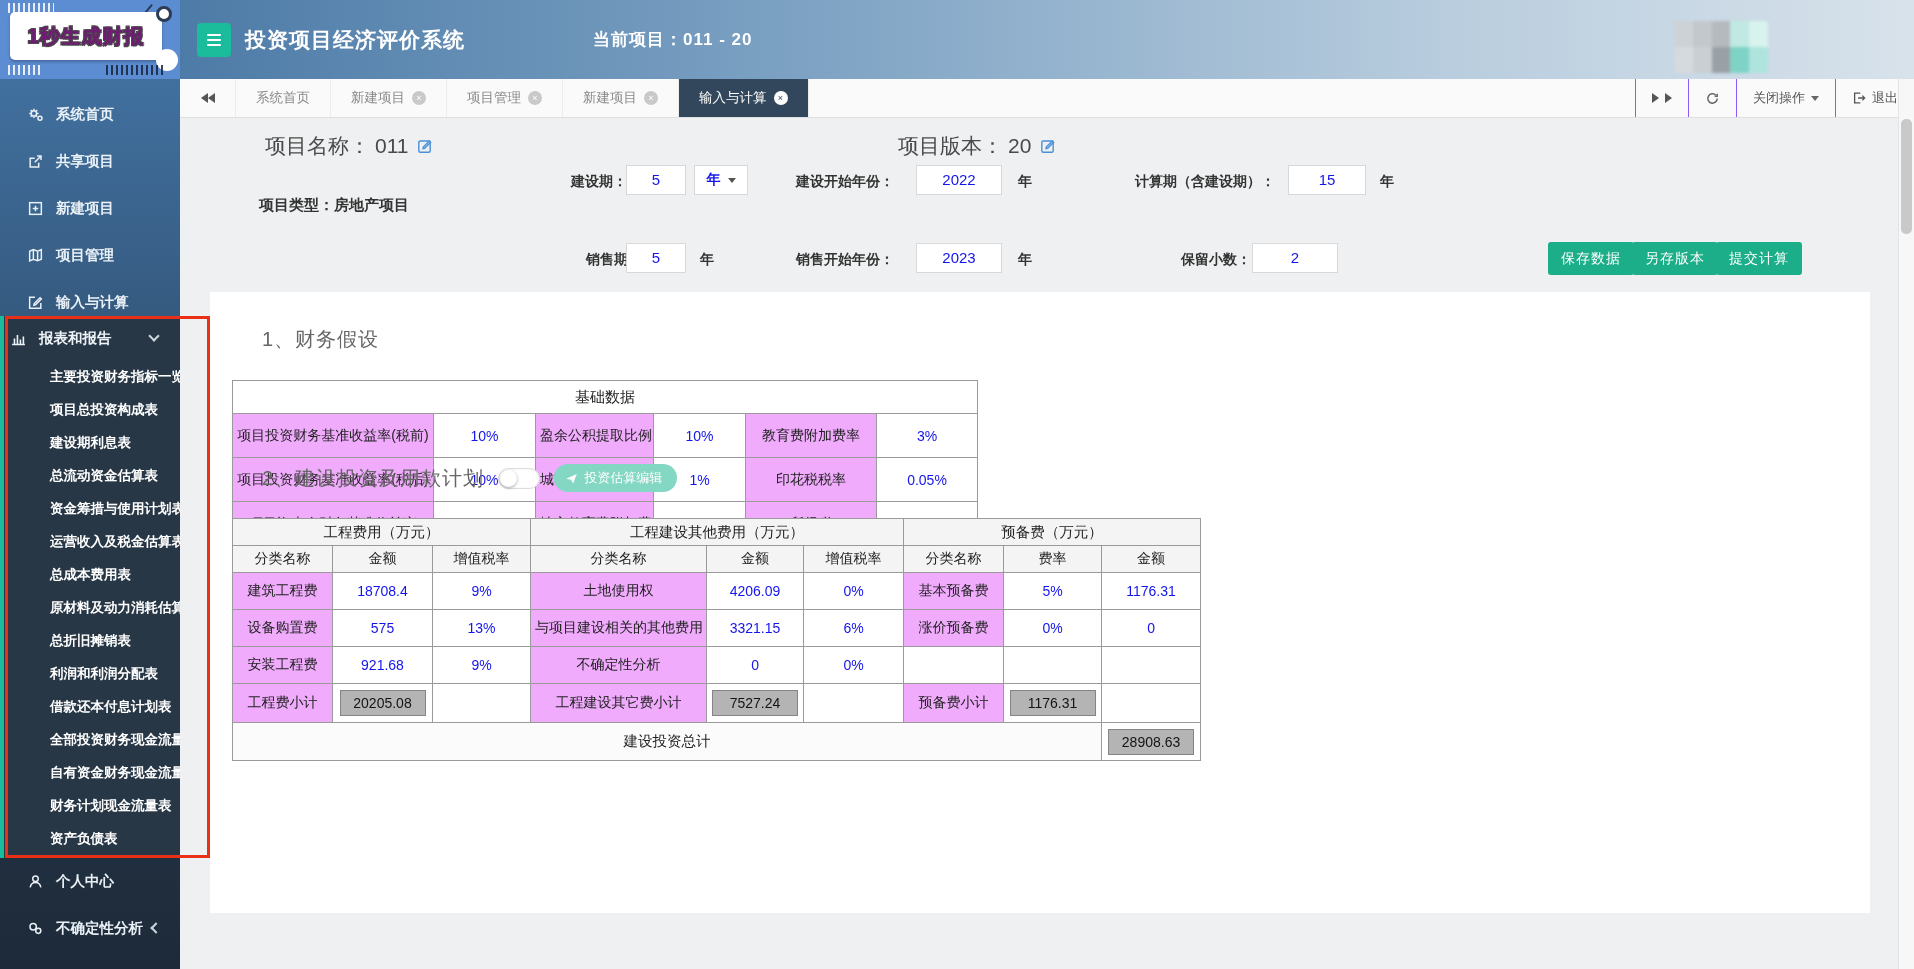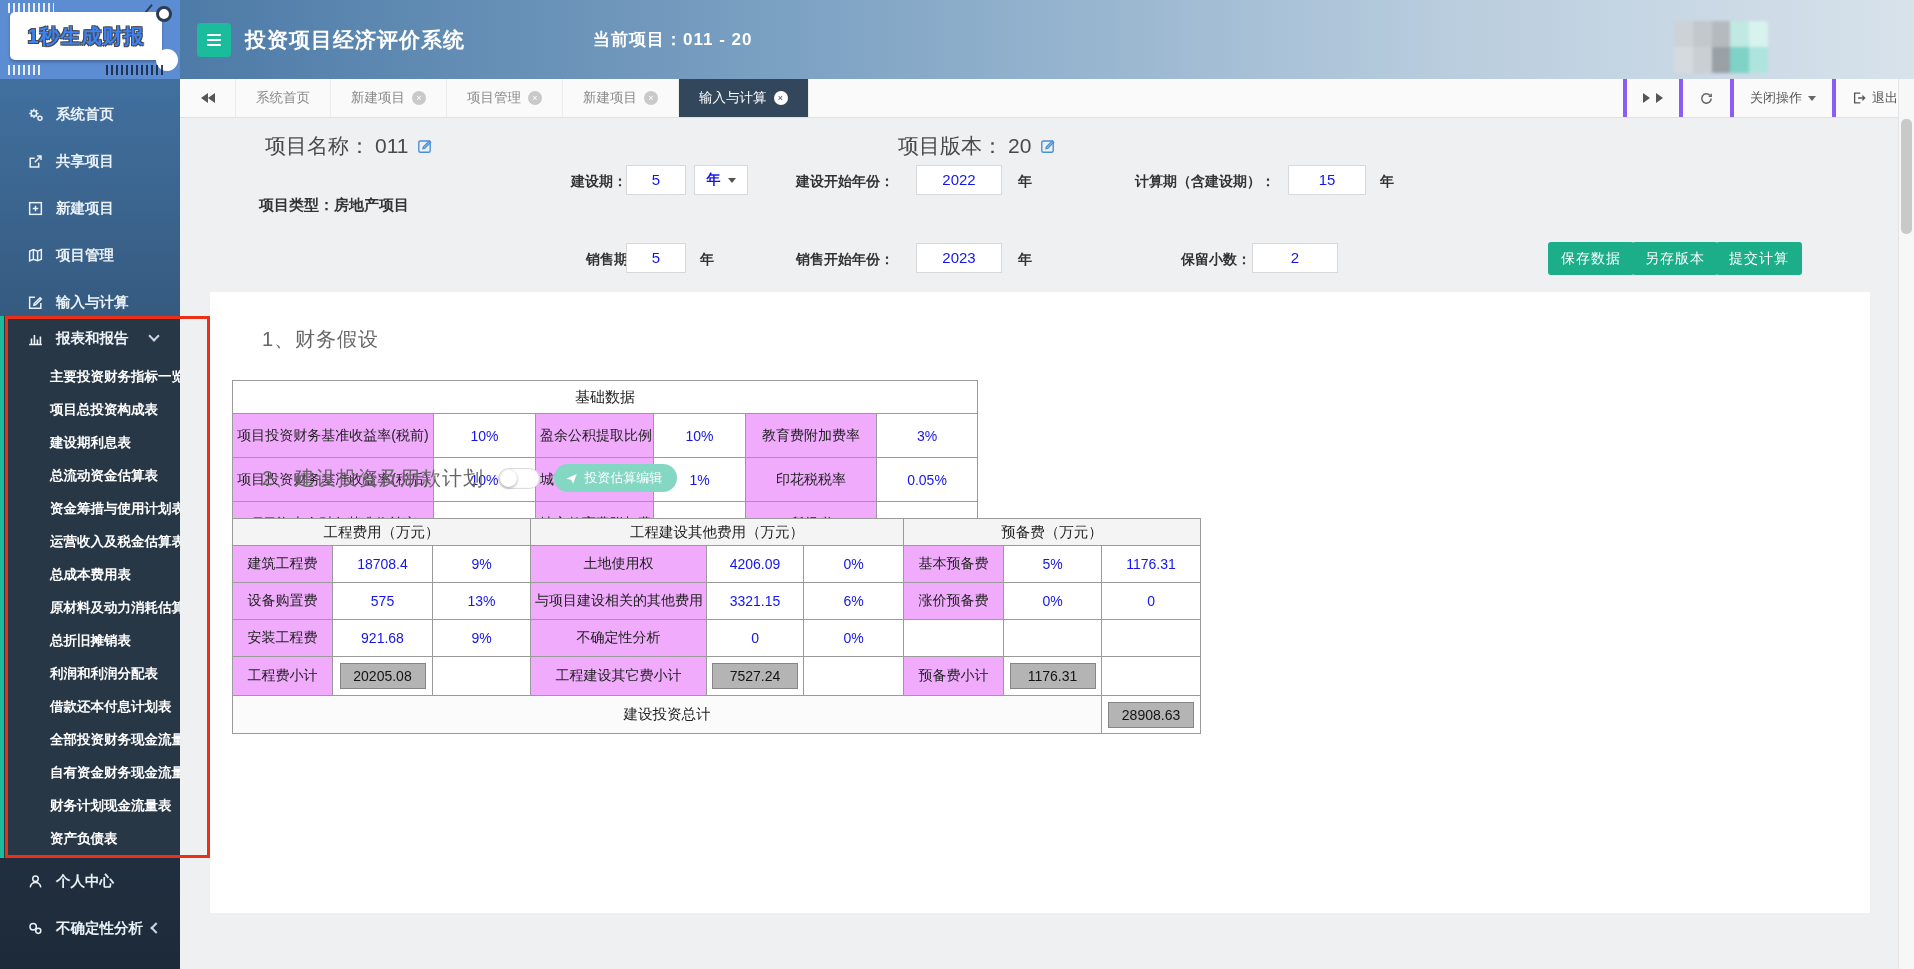--- a/index.html
+++ b/index.html
@@ -4,21 +4,21 @@
 <style>
   * { margin:0; padding:0; box-sizing:border-box; }
   html,body { width:1914px; height:969px; overflow:hidden; background:#eef0f1;
               font-family:"Liberation Sans","DejaVu Sans",sans-serif; }
   .app { position:relative; width:1914px; height:969px; }
 
   
   .logo { position:absolute; left:0; top:0; width:180px; height:79px; background:#5c8cd2; overflow:hidden; }
   .logo-card { position:absolute; left:10px; top:12px; width:152px; height:48px; background:#fff;
                border-radius:5px; box-shadow:0 2px 3px rgba(0,0,0,.25); display:flex; align-items:center; justify-content:center; }
-  .logo-card span { color:#3b82f6; font-size:20px; font-weight:900; letter-spacing:1px; white-space:nowrap;
+  .logo-card span { color:#701a75; font-size:20px; font-weight:900; letter-spacing:1px; white-space:nowrap;
                text-shadow:1px 1px 0 #4a4a4a,-1px 1px 0 #4a4a4a,1px -1px 0 #4a4a4a,-1px -1px 0 #4a4a4a; }
   .logo-dots { position:absolute; width:46px; height:10px;
                background-image:repeating-linear-gradient(90deg,#fff 0 2px,transparent 2px 5px); opacity:.85; }
   .d1 { left:8px; top:3px; } .d2 { left:8px; bottom:4px; width:34px; }
   .d3 { right:14px; bottom:4px; width:60px; background-image:repeating-linear-gradient(90deg,#16233a 0 2px,transparent 2px 5px); }
   .logo-circle { position:absolute; right:8px; top:6px; width:16px; height:16px; border-radius:50%;
                background:#fff; border:3px solid #2c3c55; }
   .logo-circle2 { position:absolute; right:2px; bottom:8px; width:22px; height:22px; border-radius:50%; background:#fff; }
   .logo-line { position:absolute; right:34px; top:2px; width:2px; height:22px; background:#2c3c55; transform:rotate(40deg); }
 
@@ -37,21 +37,21 @@
 
   
   .sidebar { position:absolute; left:0; top:79px; width:180px; height:890px;
              background:linear-gradient(180deg,#41709f 0%,#35597e 28%,#27394c 62%,#1d2a39 100%); }
   .side-item { height:47px; display:flex; align-items:center; padding-left:27px; cursor:pointer; color:#e9f0f6;
                font-size:14.5px; font-weight:bold; }
   .side-item svg { margin-right:12px; flex:0 0 auto; }
   .side-pad { height:12px; }
   .menu-group { position:absolute; left:0; top:237px; width:180px; height:542px; background:#273746;
                 border-left:4px solid #1bbc9b; }
-  .group-head { height:44px; display:flex; align-items:center; padding-left:23px; color:#eef3f7;
+  .group-head { height:44px; display:flex; align-items:center; padding-left:6px; color:#eef3f7;
                 font-size:14.5px; font-weight:bold; cursor:pointer; position:relative; }
   .group-head svg { margin-right:12px; }
   .chev { width:8px; height:8px; border-right:2px solid #cdd7de; border-bottom:2px solid #cdd7de; display:inline-block; }
   .chev-down { transform:rotate(45deg); position:absolute; right:22px; top:16px; }
   .chev-left { transform:rotate(135deg); position:absolute; right:20px; top:19px; }
   .sub-item { height:33px; line-height:33px; padding-left:46px; color:#fff; font-size:13.5px; font-weight:bold;
               cursor:pointer; white-space:nowrap; }
   .bottom-items { position:absolute; left:0; top:779px; width:180px; }
   .annotation-red { position:absolute; left:5px; top:316px; width:205px; height:542px;
                     border:3px solid #ea3117; z-index:50; pointer-events:none; }
@@ -64,21 +64,21 @@
   .tri-l,.tri-r { display:inline-block; width:0; height:0; border-top:5px solid transparent; border-bottom:5px solid transparent; }
   .tri-l { border-right:7px solid #555; } .tri-r { border-left:7px solid #555; }
   .tab { display:flex; align-items:center; gap:7px; padding:0 20px; font-size:13.5px; color:#8a8a8a;
          border-right:1px solid #ececec; cursor:pointer; white-space:nowrap; }
   .tab.active { background:#33475c; color:#fff; }
   .x { width:14px; height:14px; border-radius:50%; background:#c9c9c9; color:#fff; font-size:9px; line-height:14px;
        text-align:center; cursor:pointer; }
   .tab.active .x { background:#fff; color:#33475c; }
   .tab-right { margin-left:auto; display:flex; align-items:stretch; }
   .tbtn { display:flex; align-items:center; gap:6px; padding:0 16px; font-size:13px; color:#555;
-          border-left:4px solid #8b5cf6; cursor:pointer; }
+          border-left:1px solid #8b5cf6; cursor:pointer; }
   .caret { width:0; height:0; border-left:4px solid transparent; border-right:4px solid transparent; border-top:5px solid #666; }
 
   
   .content { position:absolute; left:0; top:39px; width:1734px; height:851px; background:#eef0f1; overflow:hidden; }
   .abs { position:absolute; }
   .big-label { font-size:21px; color:#4a4a4a; display:flex; align-items:center; gap:9px; }
   .edit-ic { cursor:pointer; display:inline-flex; }
   .flabel { font-size:14px; font-weight:bold; color:#333; }
   .ptype { font-size:15px; font-weight:bold; color:#333; }
   .inp { height:30px; background:#fff; border:1px solid #d8d8d8; color:#1414ee; font-size:15px;
@@ -407,20 +407,31 @@
               <col style="width:100px">
               <col style="width:98px">
               <col style="width:99px">
             </colgroup>
           <tbody>
               <tr class="ghd">
             <td colspan="3">工程费用（万元）</td>
             <td colspan="3">工程建设其他费用（万元）</td>
             <td colspan="3">预备费（万元）</td>
           </tr>
+          <tr class="chd">
+            <td>分类名称</td>
+            <td>金额</td>
+            <td>增值税率</td>
+            <td>分类名称</td>
+            <td>金额</td>
+            <td>增值税率</td>
+            <td>分类名称</td>
+            <td>费率</td>
+            <td>金额</td>
+          </tr>
           <tr>
             <td class="lbl">建筑工程费</td>
             <td class="val">18708.4</td>
             <td class="val">9%</td>
             <td class="lbl">土地使用权</td>
             <td class="val">4206.09</td>
             <td class="val">0%</td>
             <td class="lbl">基本预备费</td>
             <td class="val">5%</td>
             <td class="val">1176.31</td>

